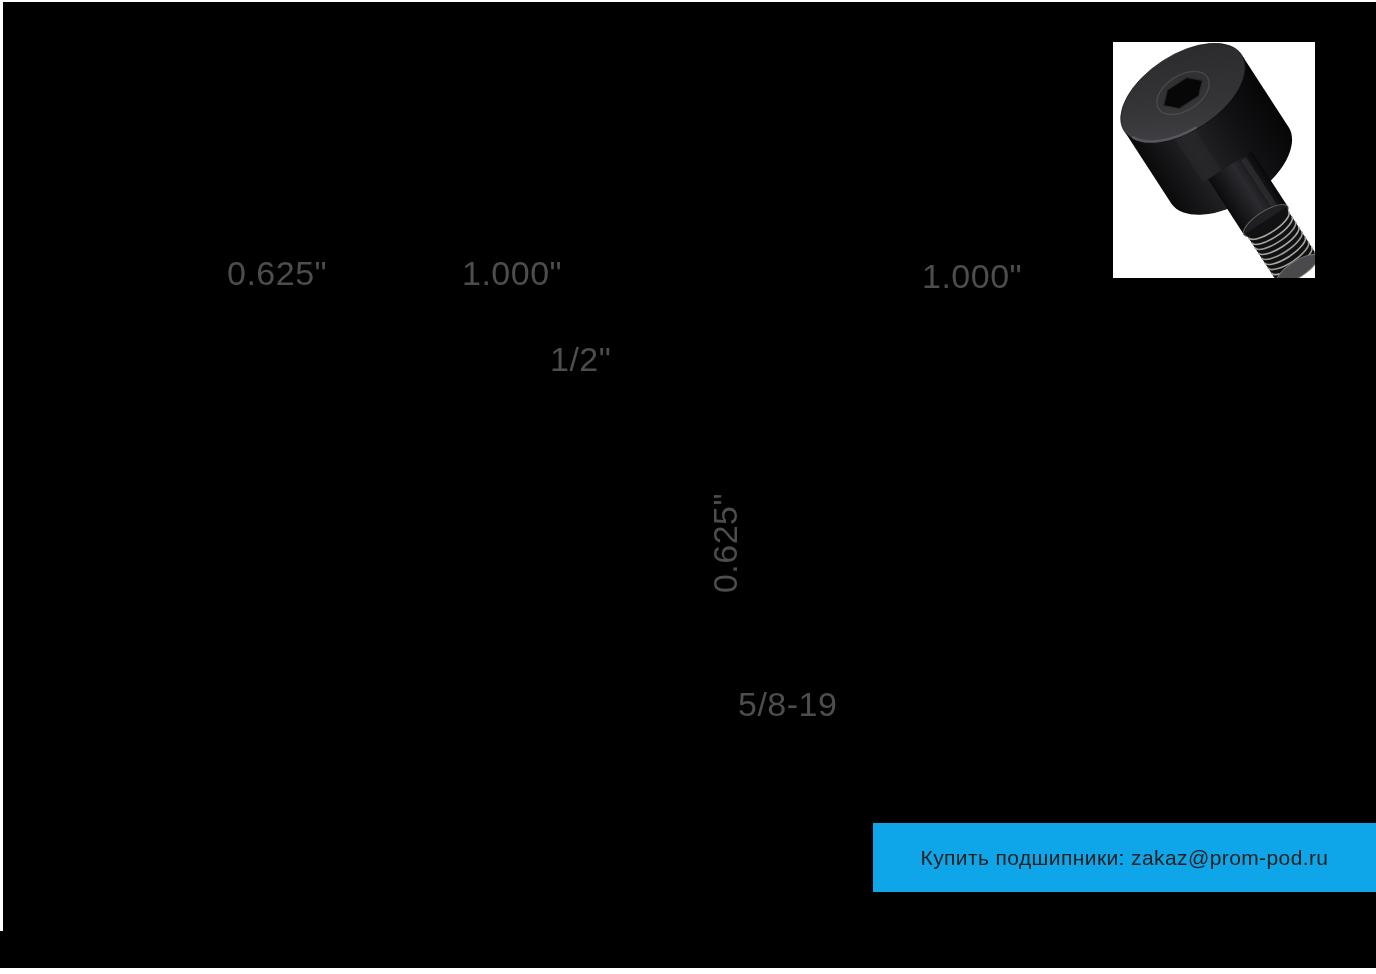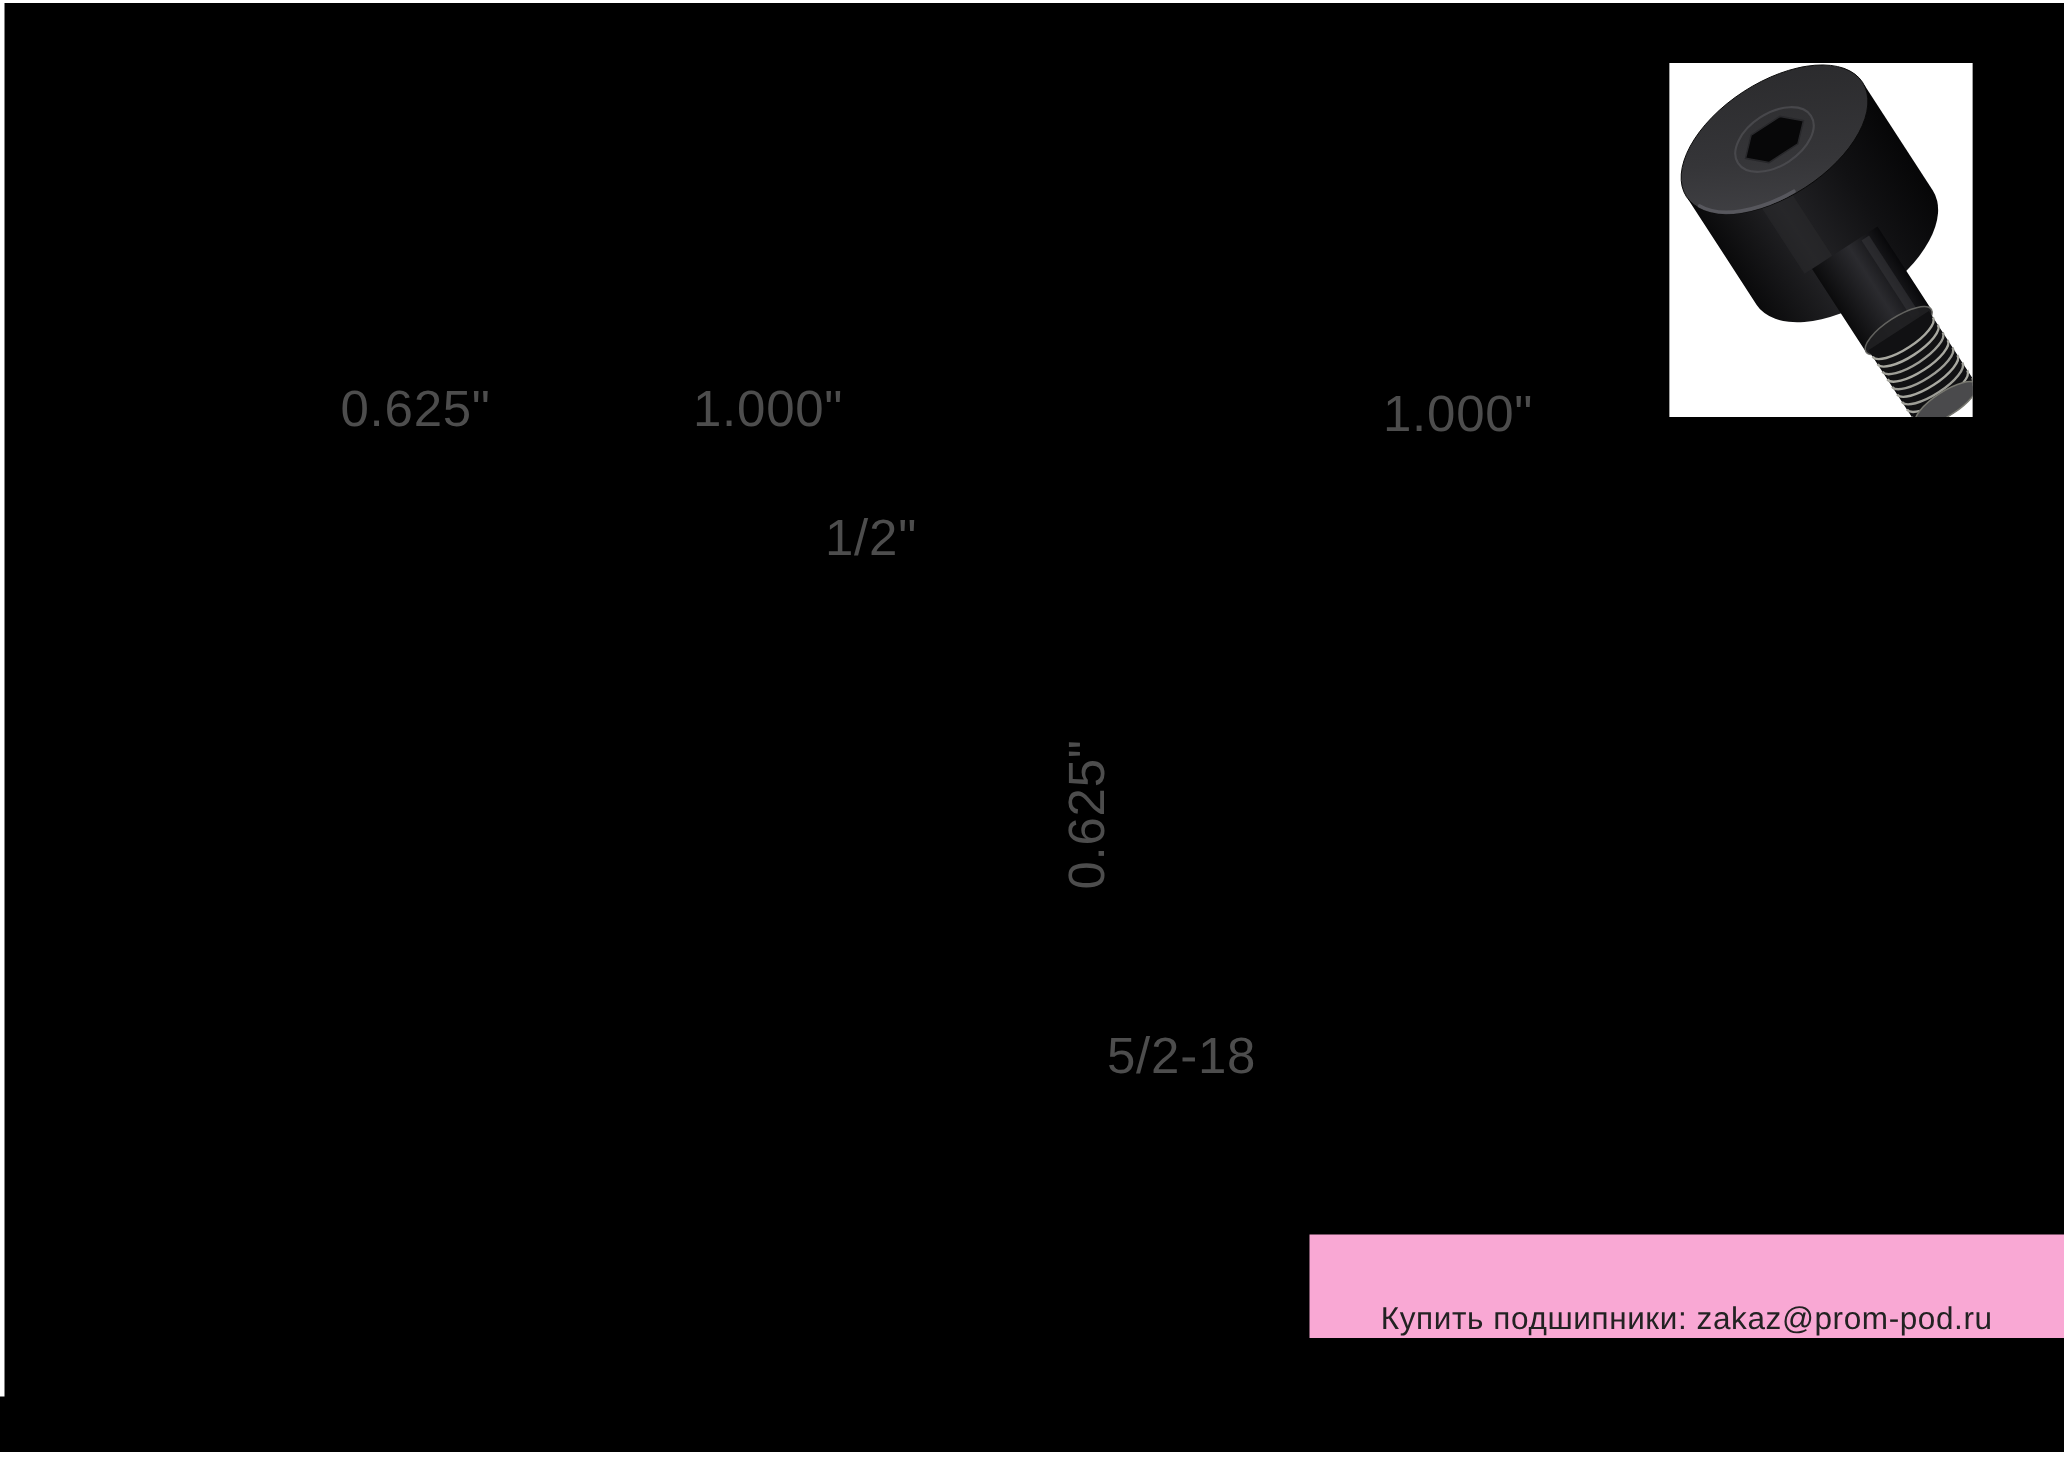--- a/index.html
+++ b/index.html
@@ -47,23 +47,23 @@
     left: 1113px; top: 42px;
     width: 202px; height: 236px;
     background: #ffffff;
   }
   .photo-panel svg { display: block; width: 202px; height: 236px; }
   
   .contact-banner {
     position: absolute;
     left: 873px; top: 823px;
     width: 503px; height: 69px;
-    background: #f9a8d4;
+    background: #0ea5e9;
     display: flex;
-    align-items: flex-end;
+    align-items: center;
     justify-content: center;
   }
   .contact-banner span {
     color: #222222;
     font-size: 21px;
     letter-spacing: 0.4px;
     white-space: nowrap;
   }
 </style>
 </head>
@@ -71,21 +71,21 @@
 
 <div id="stage">
 
   <div class="drawing-canvas"></div>
 
   <span class="dim dim-stud-length">0.625"</span>
   <span class="dim dim-roller-width">1.000"</span>
   <span class="dim dim-stud-diameter">1/2"</span>
   <span class="dim dim-roller-diameter">1.000"</span>
   <span class="dim dim-thread-length">0.625"</span>
-  <span class="dim dim-thread-spec">5/2-18</span>
+  <span class="dim dim-thread-spec">5/8-19</span>
 
   <div class="photo-panel">
     <svg viewBox="0 0 202 236">
       <defs>
         <linearGradient id="gHead" x1="0" y1="0" x2="1" y2="0">
           <stop offset="0" stop-color="#0a0a0b"></stop>
           <stop offset="0.35" stop-color="#232326"></stop>
           <stop offset="0.7" stop-color="#111113"></stop>
           <stop offset="1" stop-color="#060607"></stop>
         </linearGradient>

